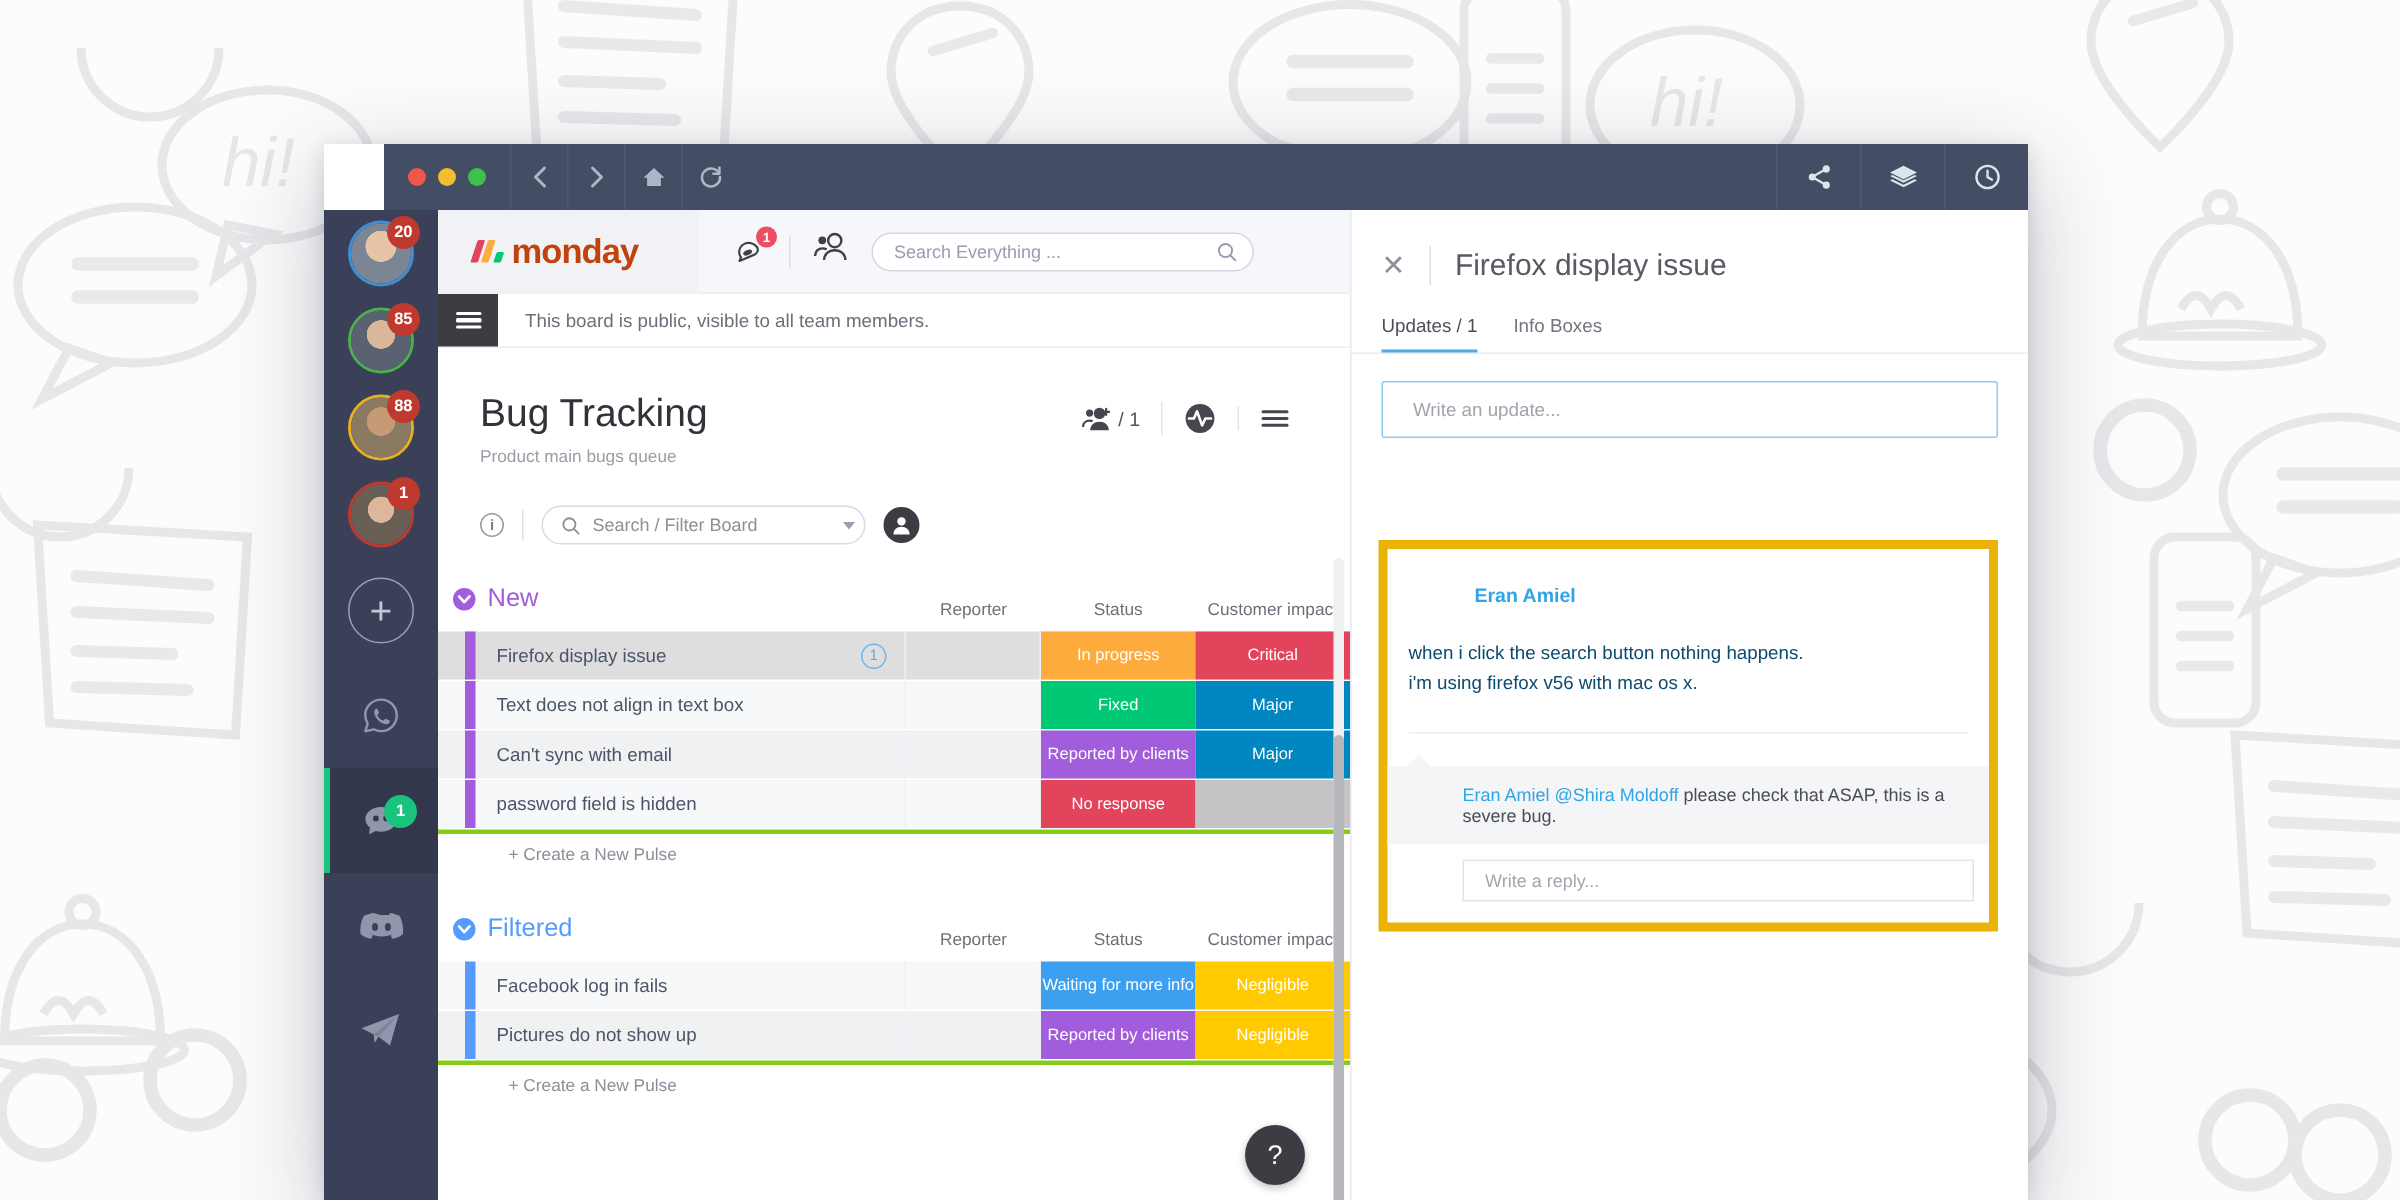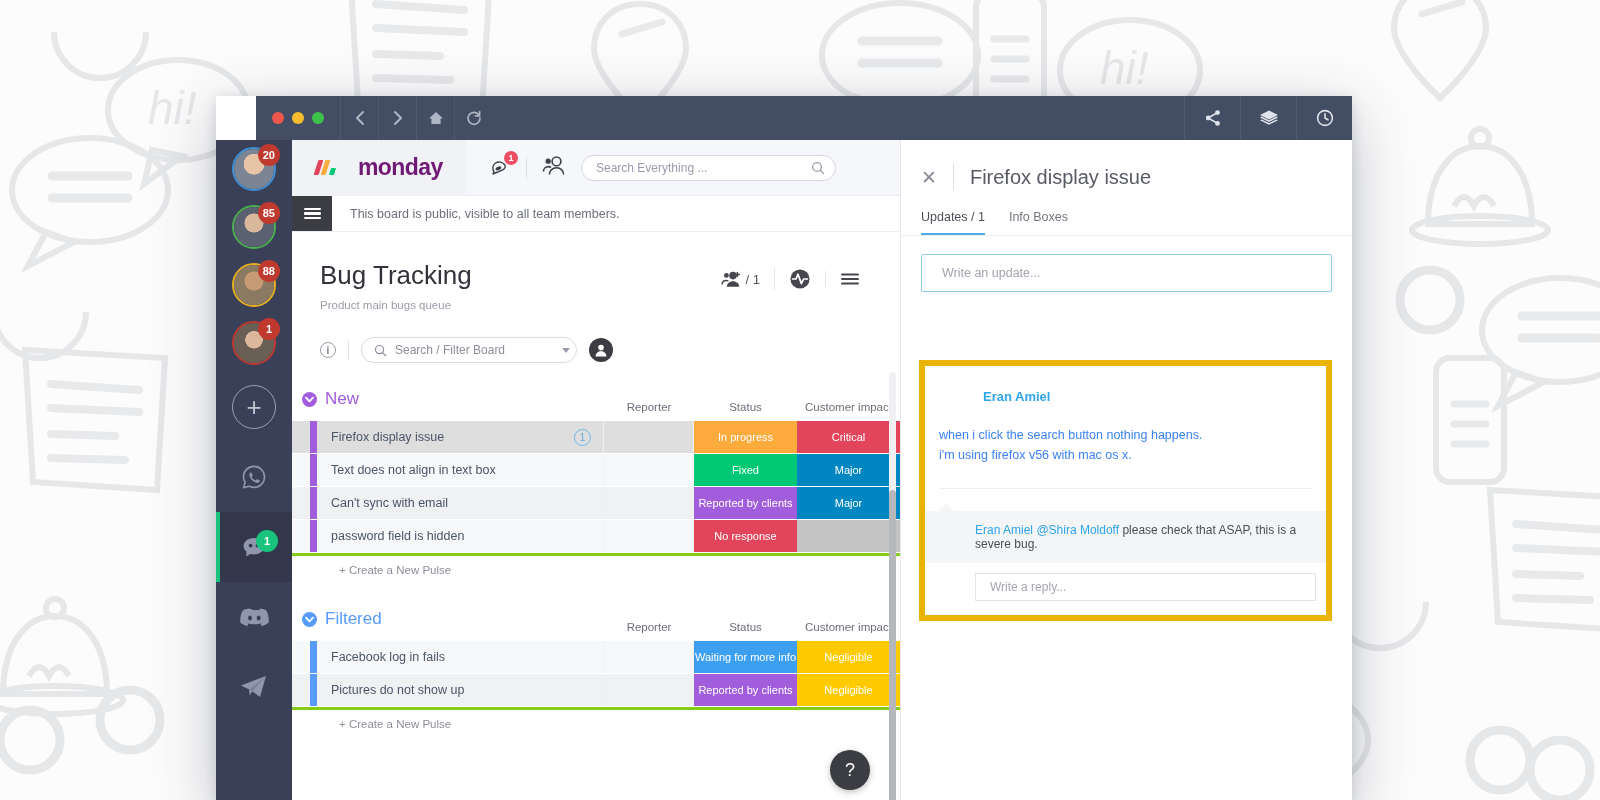--- a/index.html
+++ b/index.html
@@ -58,21 +58,21 @@
     background: #f6f7fb;
     display: flex; align-items: center;
     border-bottom: 1px solid #e9ebf0;
   }
   #logo-zone {
     width: 174px; height: 56px; background: #f1f2f6;
     display: flex; align-items: center; padding-left: 24px;
   }
   .logo-slashes { display: flex; margin-right: 4px; }
   .slash { width: 5px; height: 15px; transform: skewX(-18deg); margin-right: 2px; border-radius: 1px; }
-  .logo-word { font-size: 23px; font-weight: bold; color: #701a75; letter-spacing: -.6px; margin-left: 17px; }
+  .logo-word { font-size: 23px; font-weight: bold; color: #c2410c; letter-spacing: -.6px; }
   #hdr-tools { display: flex; align-items: center; gap: 14px; padding-left: 22px; }
   .bell-wrap { position: relative; width: 24px; height: 24px; }
   .badge-dot {
     position: absolute; top: -5px; right: -6px;
     background: #ee4e64; color: #fff;
     font-size: 9px; line-height: 14px; min-width: 14px; height: 14px;
     border-radius: 8px; text-align: center; font-weight: bold;
   }
   .hdr-div { width: 1px; height: 22px; background: #dcdee5; }
   #search-everything {
@@ -247,21 +247,21 @@
     display: flex; align-items: center; padding-left: 20px;
     font-size: 12.5px; color: #a2a4ad;
   }
   #update-card {
     margin: 68px 20px 0 18px; border: 6px solid #eab308;
     background: #fff;
   }
   #uc-head { display: flex; align-items: center; padding: 14px 0 0 12px; }
   .uc-av { width: 32px; height: 32px; border-radius: 50%; overflow: hidden; position: relative; margin-right: 14px; }
   #uc-author { font-size: 13px; color: #2fa4e7; font-weight: bold; }
-  .uc-line { font-size: 12.5px; color: #3b82f6; padding: 0 0 0 14px; }
+  .uc-line { font-size: 12.5px; color: #0c4a6e; padding: 0 0 0 14px; }
   #uc-body { padding: 16px 0 0 0; }
   #uc-body .uc-line + .uc-line { margin-top: 6px; }
   #uc-sep { height: 1px; background: #eef0f2; margin: 26px 14px 0 14px; }
   #reply-block { margin-top: 22px; background: #f4f5f7; position: relative; padding: 12px 10px 12px 12px; display: flex; }
   #reply-block::before {
     content: ""; position: absolute; top: -8px; left: 12px;
     border-left: 9px solid transparent; border-right: 9px solid transparent;
     border-bottom: 9px solid #f4f5f7;
   }
   .reply-av { width: 26px; height: 26px; border-radius: 50%; overflow: hidden; position: relative; margin-right: 12px; flex: none; }

